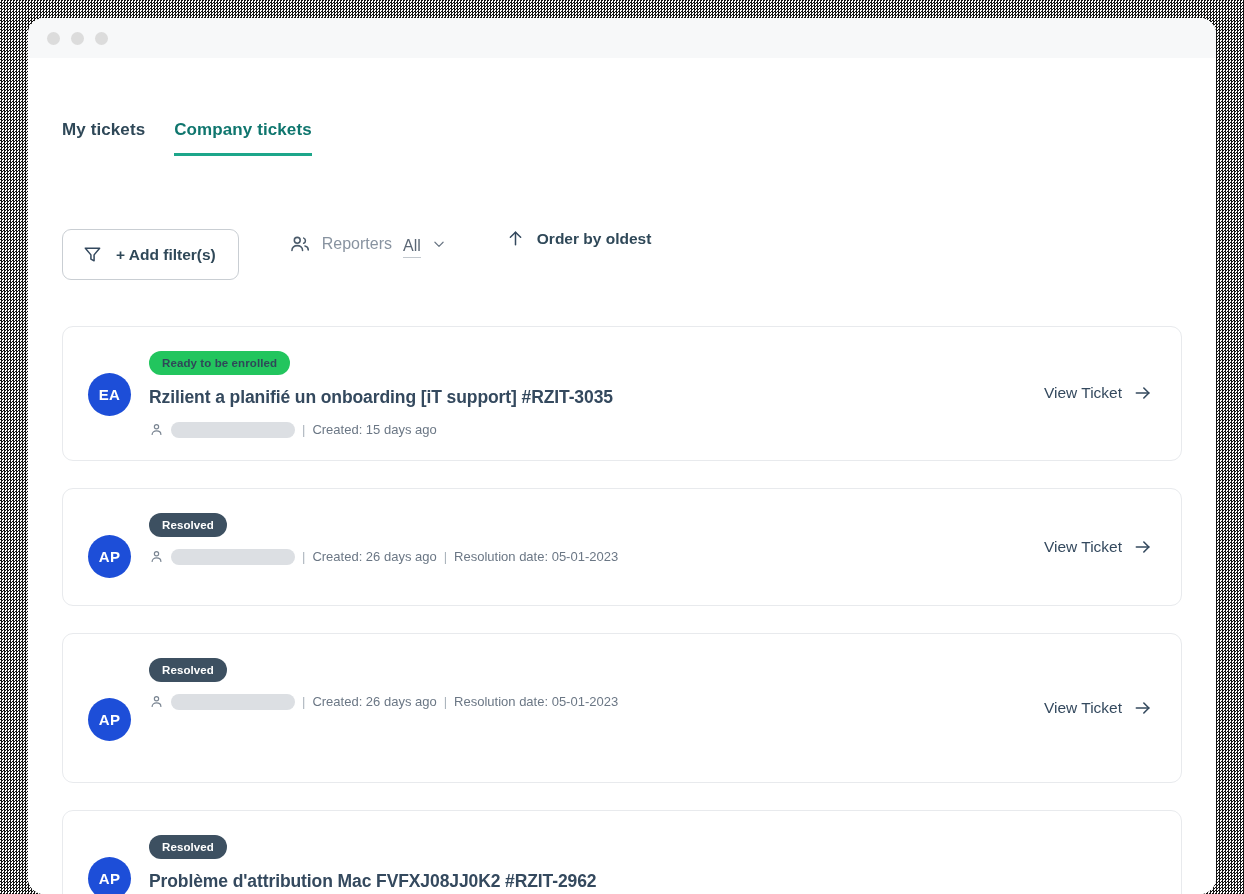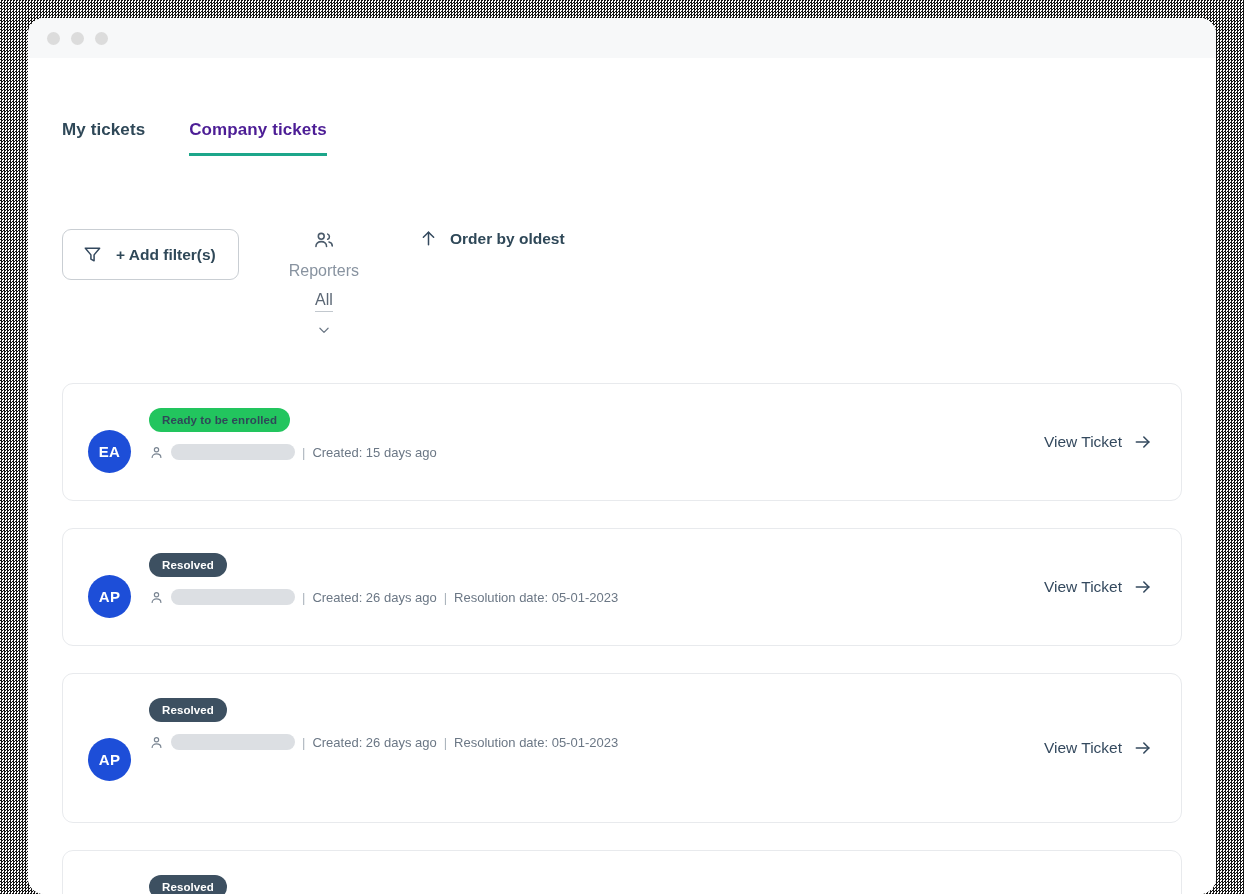--- a/index.html
+++ b/index.html
@@ -57,37 +57,36 @@
   #content {
     padding: 0 34px;
     background: #ffffff;
     height: 836px;
     overflow: hidden;
   }
 
   
   #tabs {
     display: flex;
-    gap: 20px;
+    gap: 29px;
     padding-top: 62px;
   }
   .tab {
     font-size: 17px;
     font-weight: 600;
     color: #2f4858;
     padding-bottom: 13px;
     letter-spacing: 0.1px;
     cursor: pointer;
     border-bottom: 3px solid transparent;
   }
   .tab.active {
-    color: #4c1d95;
+    color: #0f766e;
     font-weight: 700;
     border-bottom-color: #1da68a;
-    margin-left: 24px;
   }
 
   
   #filterbar {
     display: flex;
     align-items: flex-start;
     gap: 0;
     margin-top: 73px;
   }
   #add-filter {
@@ -102,32 +101,32 @@
     color: #2f4858;
     background: #fff;
     cursor: pointer;
   }
   #reporters-group {
     display: flex;
     align-items: center;
     gap: 11px;
     margin-left: 50px;
     cursor: pointer;
-    flex-direction: column;
   }
   #reporters-label {
     font-size: 16px;
     color: #8893a0;
   }
   #reporters-value {
     font-size: 16px;
     color: #5b6775;
     border-bottom: 1.5px solid #c2c8ce;
     padding-bottom: 2px;
     display: inline-block;
+    margin-top: 8px;
   }
   #order-group {
     display: flex;
     align-items: center;
     gap: 12px;
     margin-left: 60px;
     font-size: 15.5px;
     font-weight: 700;
     color: #2f4858;
     cursor: pointer;
@@ -278,20 +277,21 @@
       </div>
 
     </div>
 
     <div id="cards">
 
       <div class="card">
         <div class="avatar">EA</div>
         <div class="card-body">
           <span class="badge warn">Ready to be enrolled</span>
+          <div class="card-title">Rzilient a planifié un onboarding [iT support] #RZIT-3035</div>
           <div class="card-meta">
             <span>
               <svg width="15" height="15" viewBox="0 0 24 24" fill="none" stroke="#7a8592" stroke-width="1.9" stroke-linecap="round" stroke-linejoin="round">
                 <circle cx="12" cy="7.5" r="3.4"></circle>
                 <path d="M5 20c0-3.6 3.1-5.8 7-5.8s7 2.2 7 5.8"></path>
               </svg>
             </span>
             <span class="redacted"></span>
             <span class="sep">|</span>
             <span>Created: 15 days ago</span>

